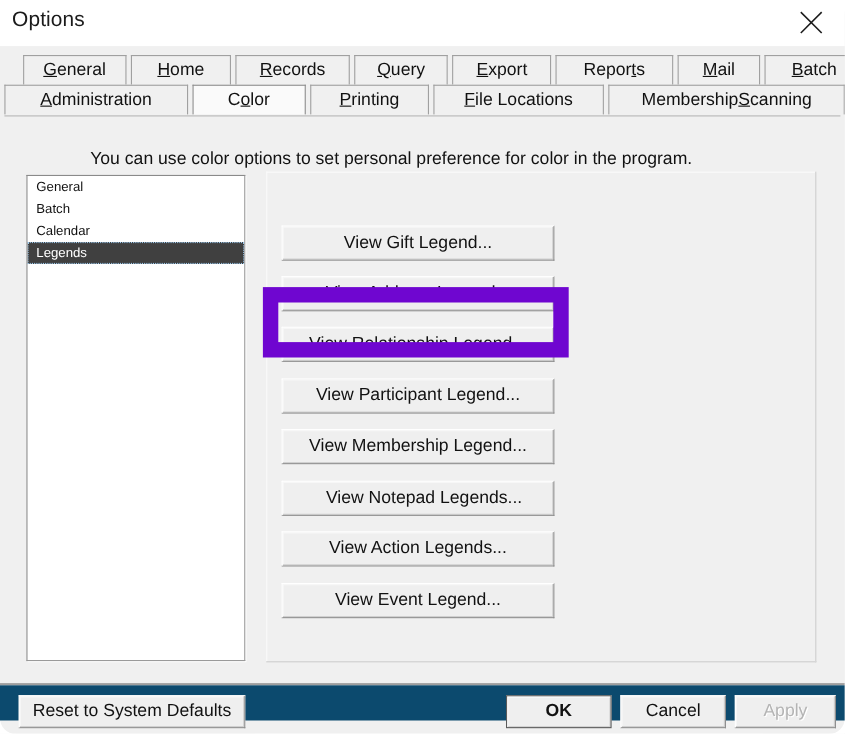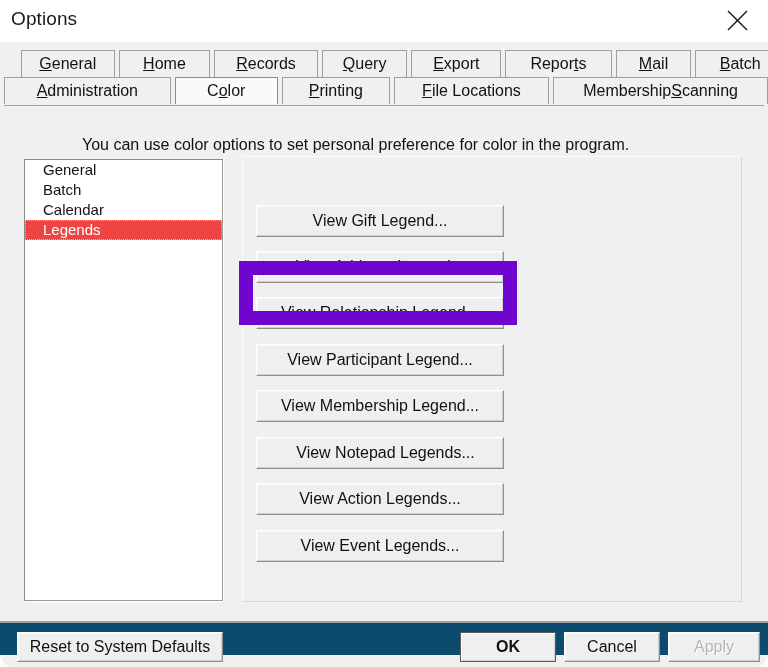--- a/index.html
+++ b/index.html
@@ -136,29 +136,29 @@
     border: 1px solid #9a9a9a;
     border-top-color: #8a8a8a;
     border-left-color: #8a8a8a;
     box-shadow: 1px 1px 0 #ffffff;
     overflow: hidden;
     box-sizing: border-box;
   }
   .list-item {
     height: 20px;
     line-height: 20px;
-    padding-left: 18px;
-    font-size: 15px;
+    padding-left: 8px;
+    font-size: 12px;
     color: #111;
     white-space: nowrap;
     cursor: default;
     box-sizing: border-box;
   }
   .list-item.selected {
-    background: #ef4444;
+    background: #404040;
     color: #ffffff;
     outline: 1px dotted #9ecbef;
     outline-offset: -1px;
   }
 
   
   #buttongroup {
     position: absolute;
     left: 242px; top: 50px;
     width: 500px; height: 446px;
@@ -310,21 +310,21 @@
     </div>
 
     <div id="buttongroup">
       <div class="pbtn pb0">View Gift Legend...</div>
       <div class="pbtn pb1">View Address Legend...</div>
       <div class="pbtn pb2">View Relationship Legend...</div>
       <div class="pbtn pb3">View Participant Legend...</div>
       <div class="pbtn pb4">View Membership Legend...</div>
       <div class="pbtn pb5">View Notepad Legends...</div>
       <div class="pbtn pb6">View Action Legends...</div>
-      <div class="pbtn pb7">View Event Legends...</div>
+      <div class="pbtn pb7">View Event Legend...</div>
     </div>
 
     <div id="highlight"></div>
   </div>
 
   <div id="footer-sep"></div>
   <div id="footer">
     <div class="fbtn" id="btn-reset">Reset to System Defaults</div>
     <div class="fbtn" id="btn-ok">OK</div>
     <div class="fbtn" id="btn-cancel">Cancel</div>

